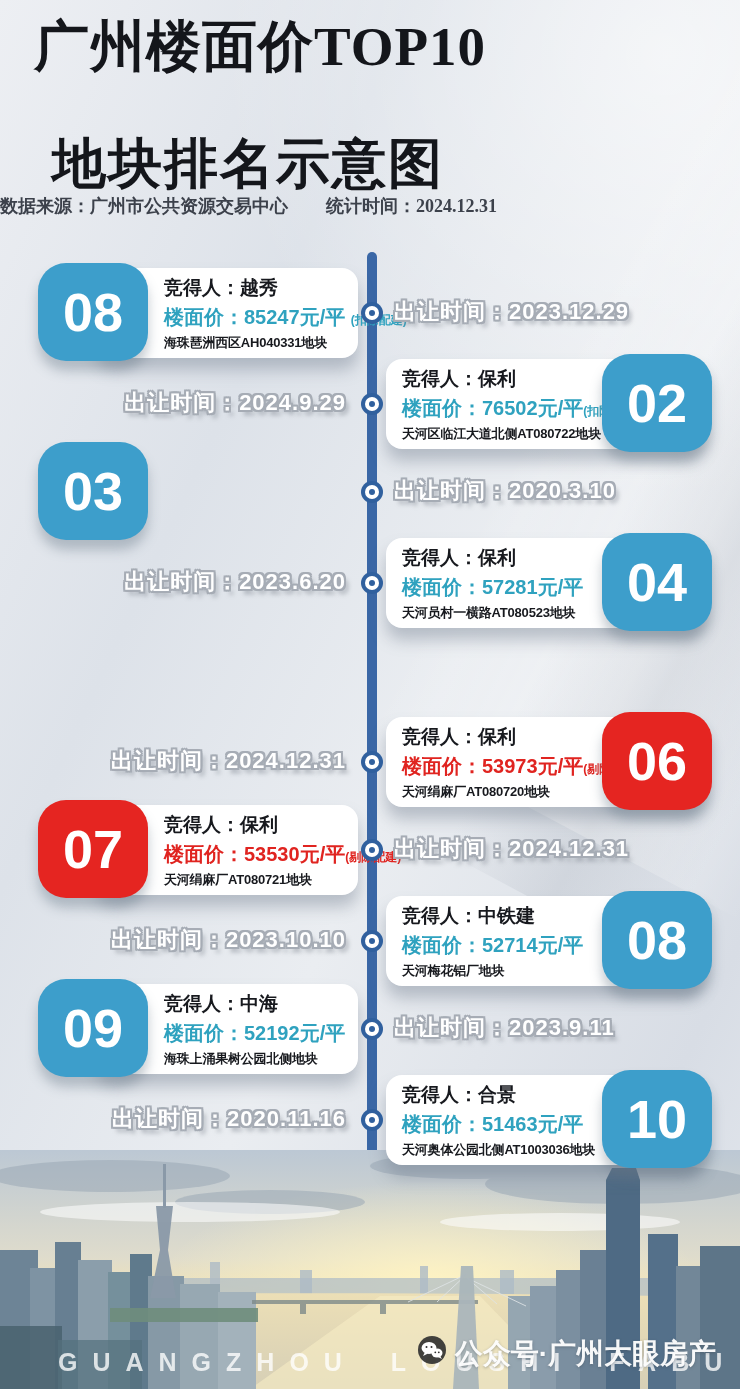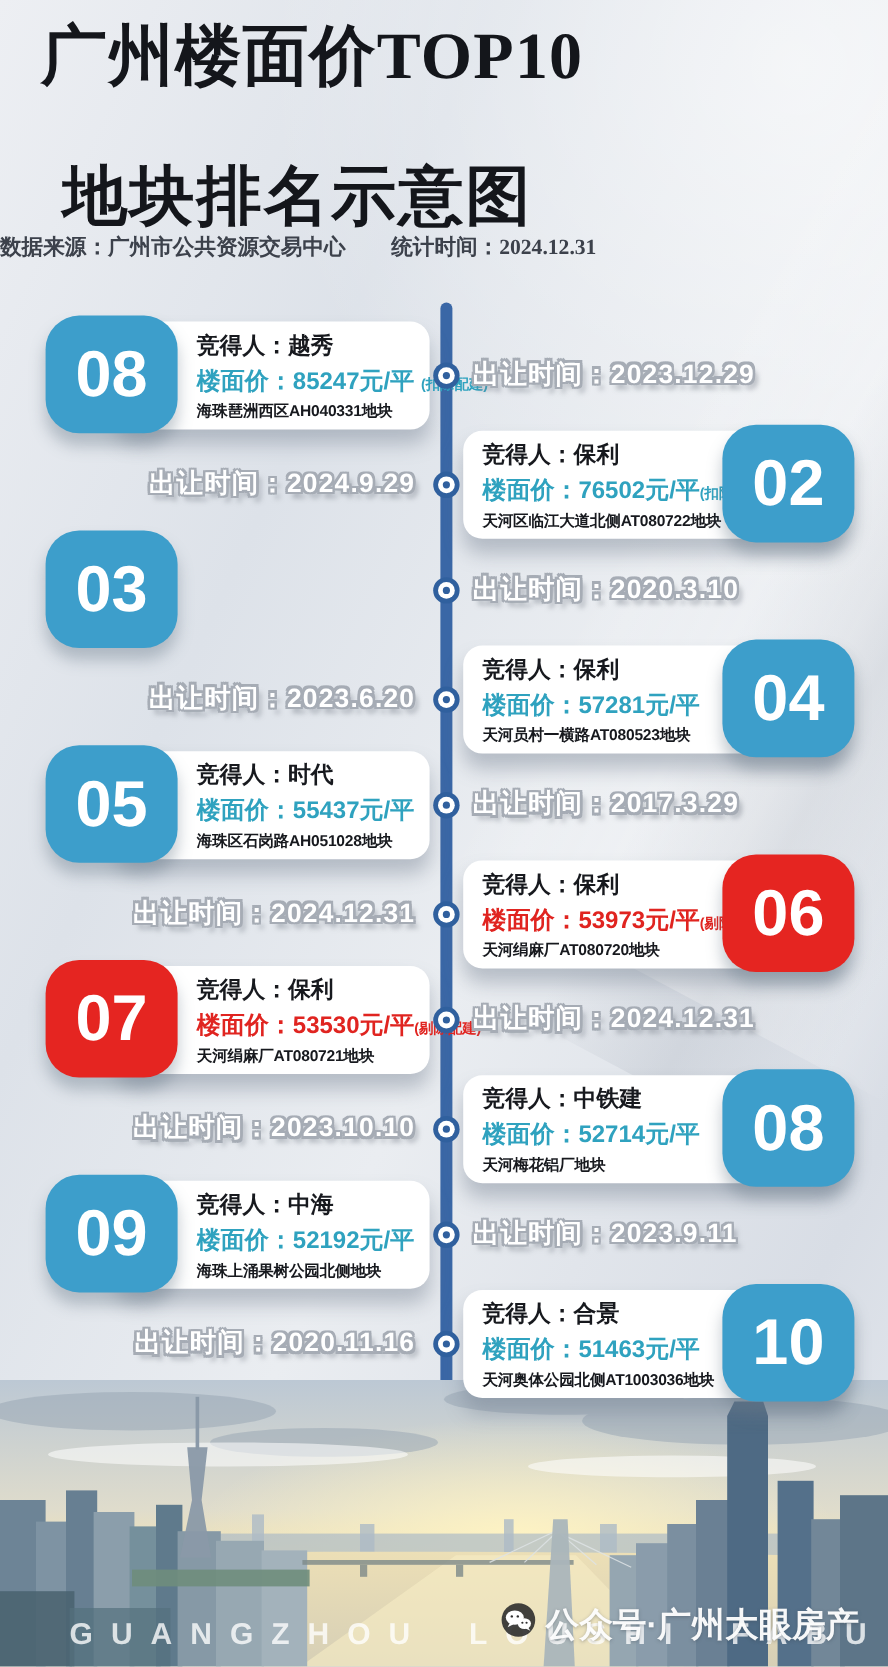--- a/index.html
+++ b/index.html
@@ -222,30 +222,20 @@
     <div class="badge">04</div>
     <div class="card">
       <div class="winner"><span>竞得人：</span><span>保利</span></div>
       <div class="price"><span>楼面价：</span><span>57281</span><span>元/平</span></div>
       <div class="plot">天河员村一横路AT080523地块</div>
     </div>
     <div class="node"></div>
     <div class="date"><span>出让时间：</span><span>2023.6.20</span></div>
   </section>
 
-  <section class="row left" style="top:623px">
-    <div class="badge">05</div>
-    <div class="card">
-      <div class="winner"><span>竞得人：</span><span>时代</span></div>
-      <div class="price"><span>楼面价：</span><span>55437</span><span>元/平</span></div>
-      <div class="plot">海珠区石岗路AH051028地块</div>
-    </div>
-    <div class="node"></div>
-    <div class="date"><span>出让时间：</span><span>2017.3.29</span></div>
-  </section>
 
   <section class="row right red" style="top:714px">
     <div class="badge">06</div>
     <div class="card">
       <div class="winner"><span>竞得人：</span><span>保利</span></div>
       <div class="price"><span>楼面价：</span><span>53973</span><span>元/平</span><span class="note">(剔除配建)</span></div>
       <div class="plot">天河绢麻厂AT080720地块</div>
     </div>
     <div class="node"></div>
     <div class="date"><span>出让时间：</span><span>2024.12.31</span></div>

